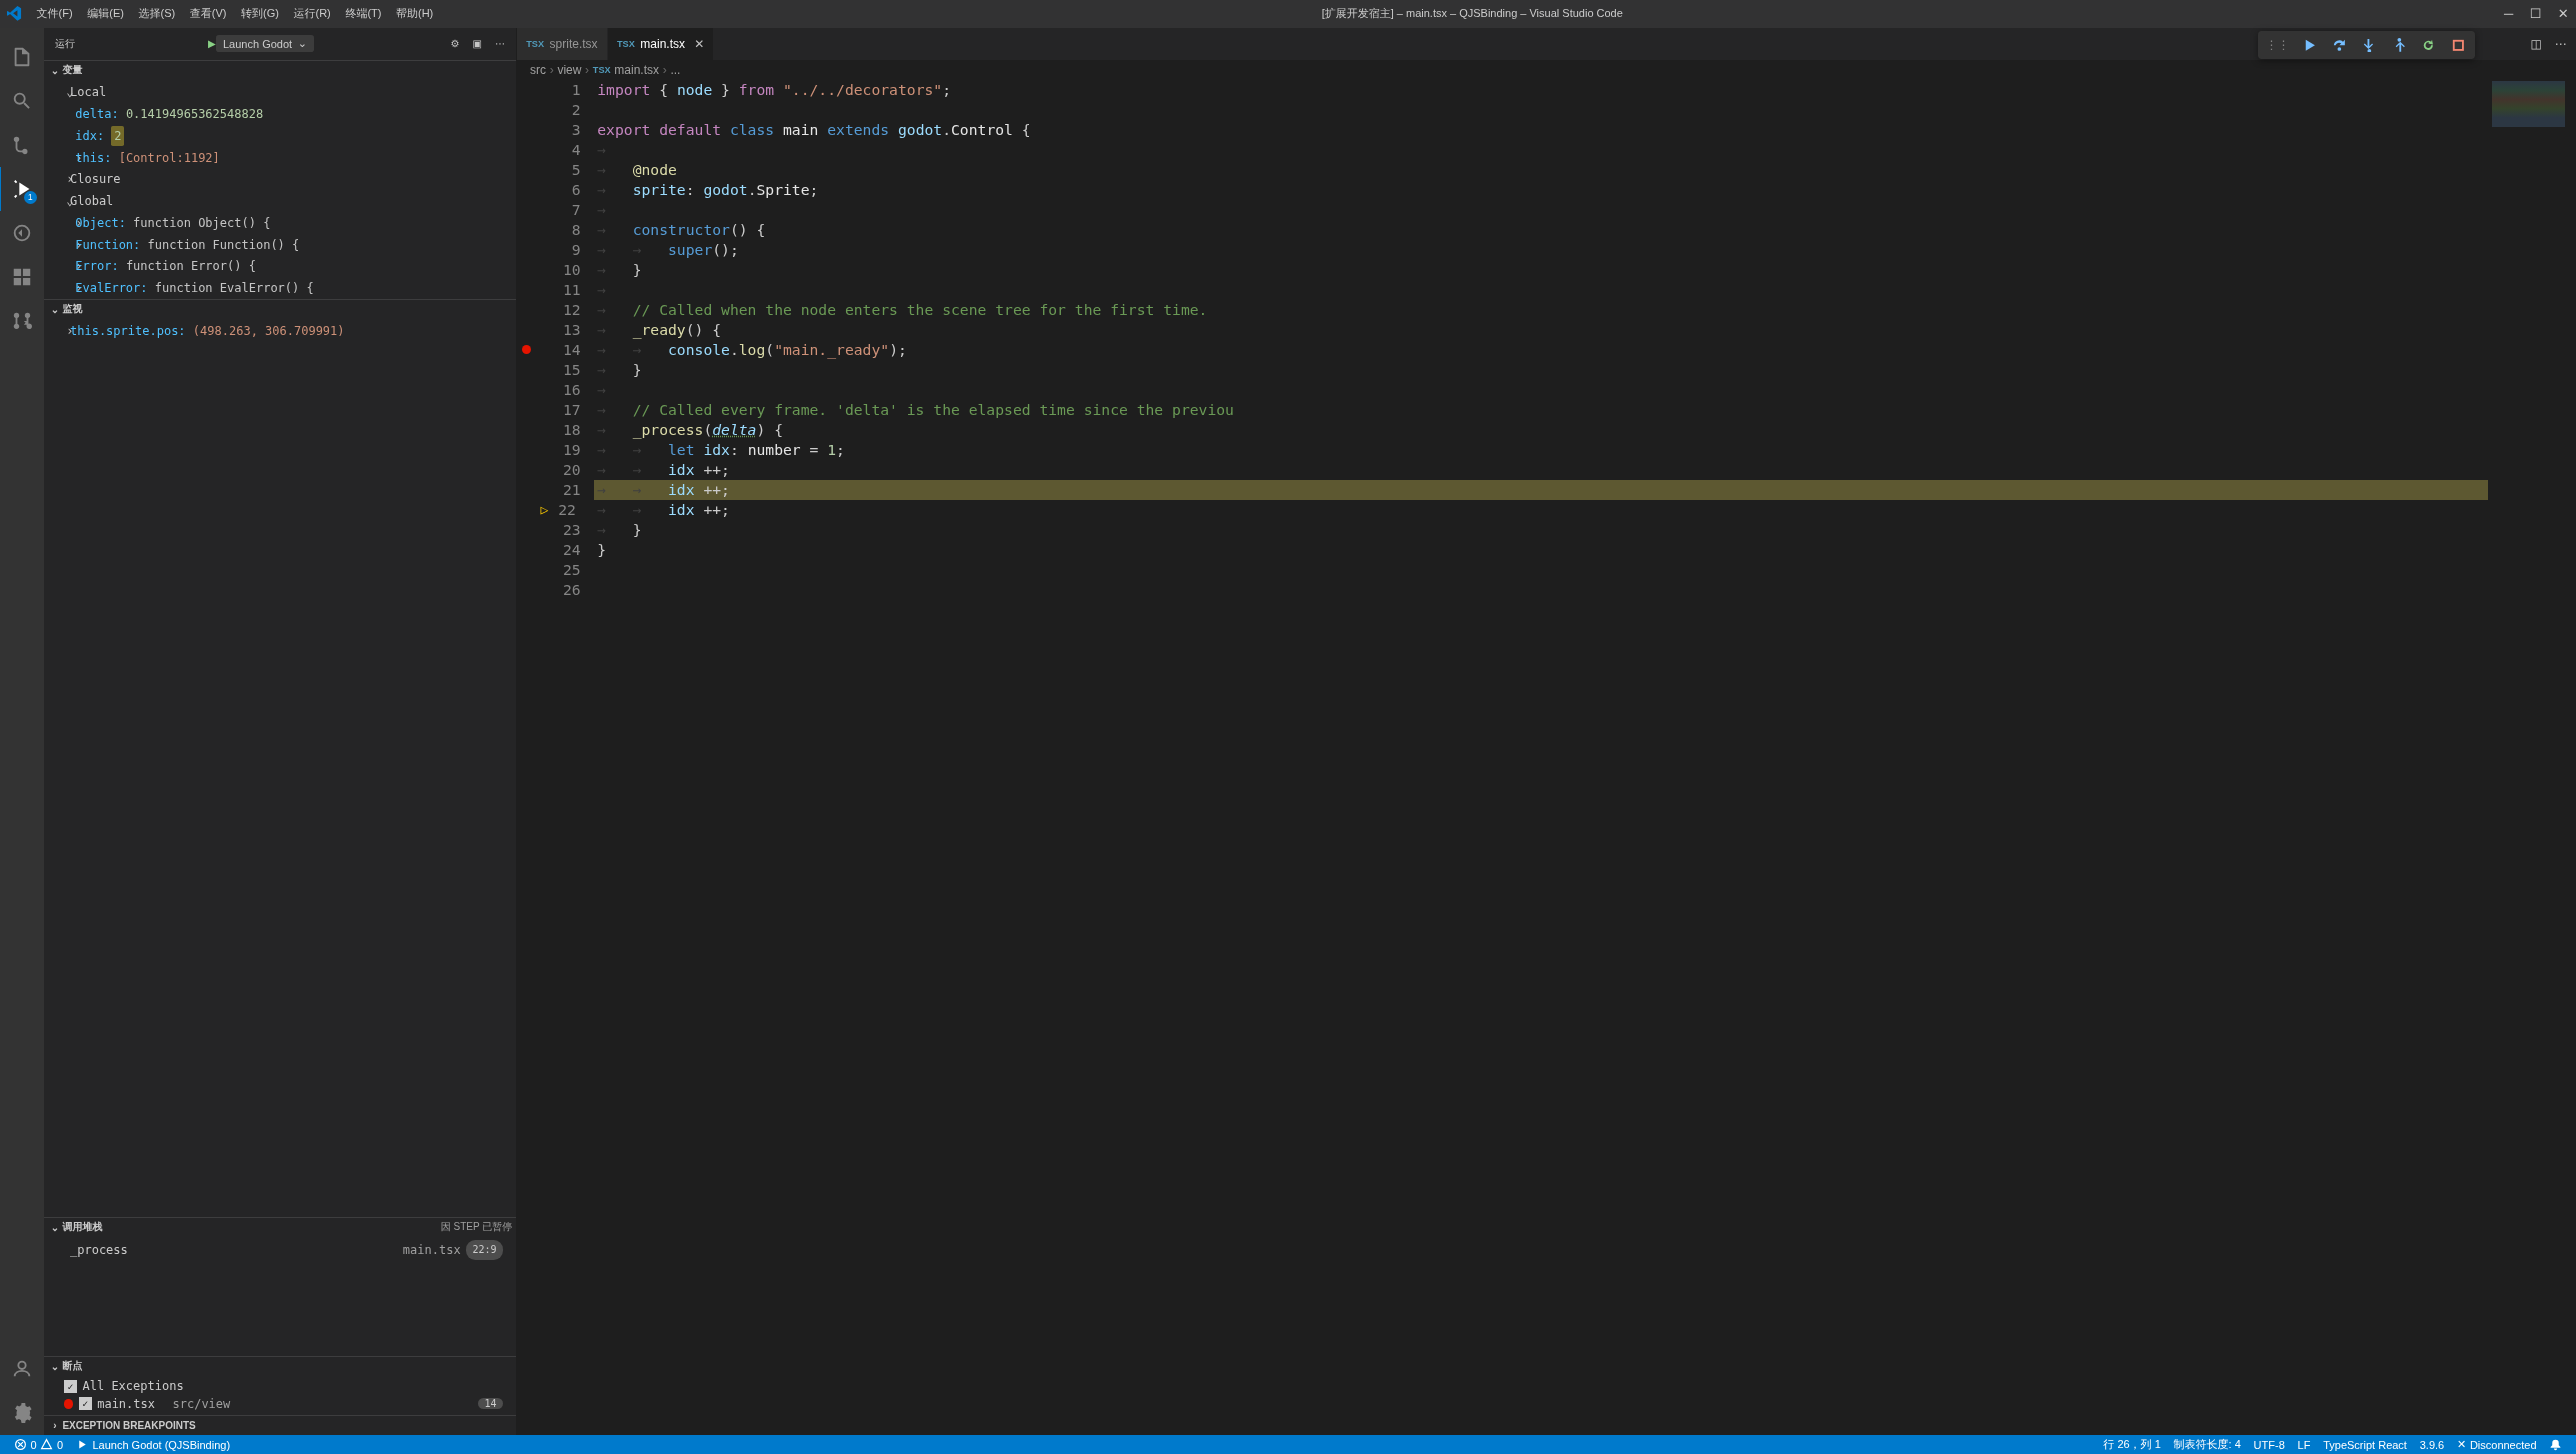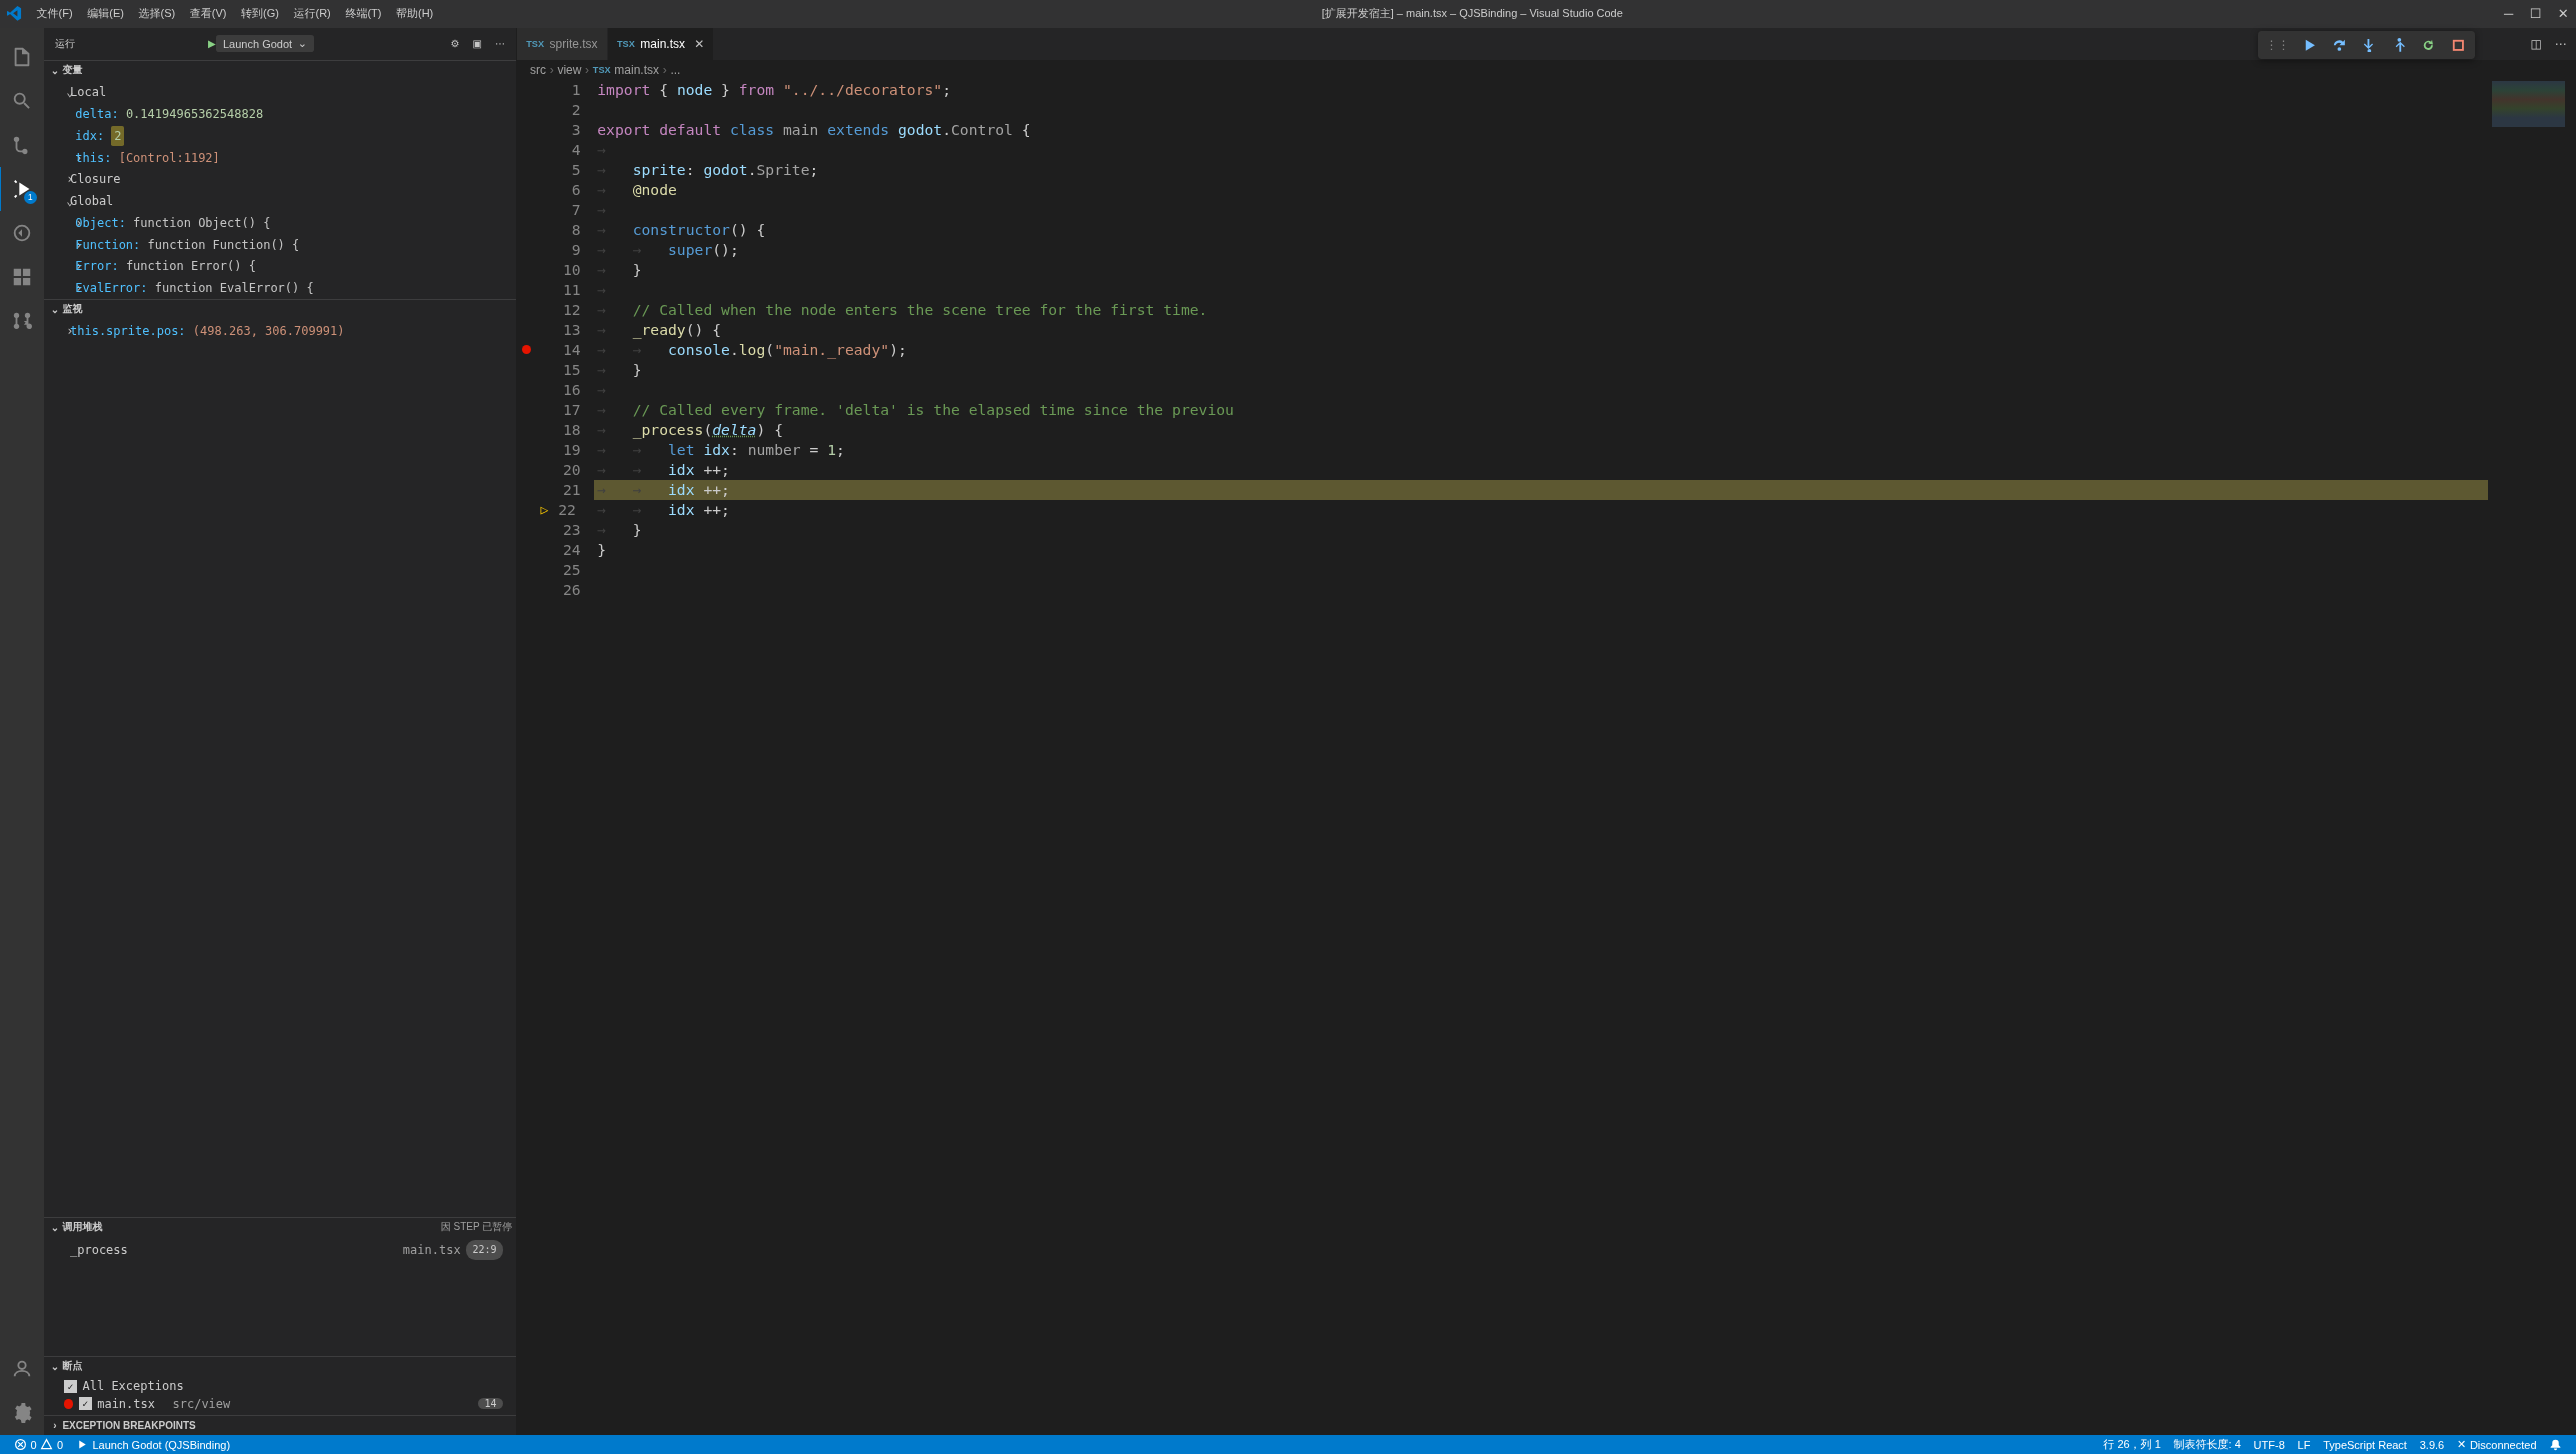--- a/index.html
+++ b/index.html
@@ -292,21 +292,21 @@
   background: #5d5831;
 }
 .exec-arrow {
   color: #ffcc00;
   font-size: 13px;
   text-align: center;
 }
 .tok-kw { color: #c586c0; }
 .tok-kw2 { color: #569cd6; }
 .tok-str { color: #ce9178; }
-.tok-type { color: #a3a3a3; }
+.tok-type { color: #e5e5e5; }
 .tok-fn { color: #dcdcaa; }
 .tok-var { color: #9cdcfe; }
 .tok-comment { color: #6a9955; }
 .tok-num { color: #b5cea8; }
 .tok-prop { color: #9cdcfe; }
 .tok-deco { color: #dcdcaa; }
 .tok-ws { color: #404040; }
 .tok-param { color: #9cdcfe; font-style: italic; text-decoration: underline dotted #6a9955; }
 .debug-toolbar {
   position: absolute;
@@ -705,22 +705,22 @@
           <div style="height: 20px;">23</div>
           <div style="height: 20px;">24</div>
           <div style="height: 20px;">25</div>
           <div style="height: 20px;">26</div>
         </div>
       <div class="code-lines" id="code-lines">
           <div class="code-line"><span class="tok-kw">import</span> { <span class="tok-var">node</span> } <span class="tok-kw">from</span> <span class="tok-str">"../../decorators"</span>;</div>
           <div class="code-line"></div>
           <div class="code-line"><span class="tok-kw">export</span> <span class="tok-kw">default</span> <span class="tok-kw2">class</span> <span class="tok-type">main</span> <span class="tok-kw2">extends</span> <span class="tok-var">godot</span>.<span class="tok-type">Control</span> {</div>
           <div class="code-line"><span class="tok-ws">→</span></div>
+          <div class="code-line"><span class="tok-ws">→</span>   <span class="tok-deco">@node</span></div>
           <div class="code-line"><span class="tok-ws">→</span>   <span class="tok-prop">sprite</span>: <span class="tok-var">godot</span>.<span class="tok-type">Sprite</span>;</div>
-          <div class="code-line"><span class="tok-ws">→</span>   <span class="tok-deco">@node</span></div>
           <div class="code-line"><span class="tok-ws">→</span></div>
           <div class="code-line"><span class="tok-ws">→</span>   <span class="tok-kw2">constructor</span>() {</div>
           <div class="code-line"><span class="tok-ws">→</span>   <span class="tok-ws">→</span>   <span class="tok-kw2">super</span>();</div>
           <div class="code-line"><span class="tok-ws">→</span>   }</div>
           <div class="code-line"><span class="tok-ws">→</span></div>
           <div class="code-line"><span class="tok-ws">→</span>   <span class="tok-comment">// Called when the node enters the scene tree for the first time.</span></div>
           <div class="code-line"><span class="tok-ws">→</span>   <span class="tok-fn">_ready</span>() {</div>
           <div class="code-line"><span class="tok-ws">→</span>   <span class="tok-ws">→</span>   <span class="tok-var">console</span>.<span class="tok-fn">log</span>(<span class="tok-str">"main._ready"</span>);</div>
           <div class="code-line"><span class="tok-ws">→</span>   }</div>
           <div class="code-line"><span class="tok-ws">→</span></div>

